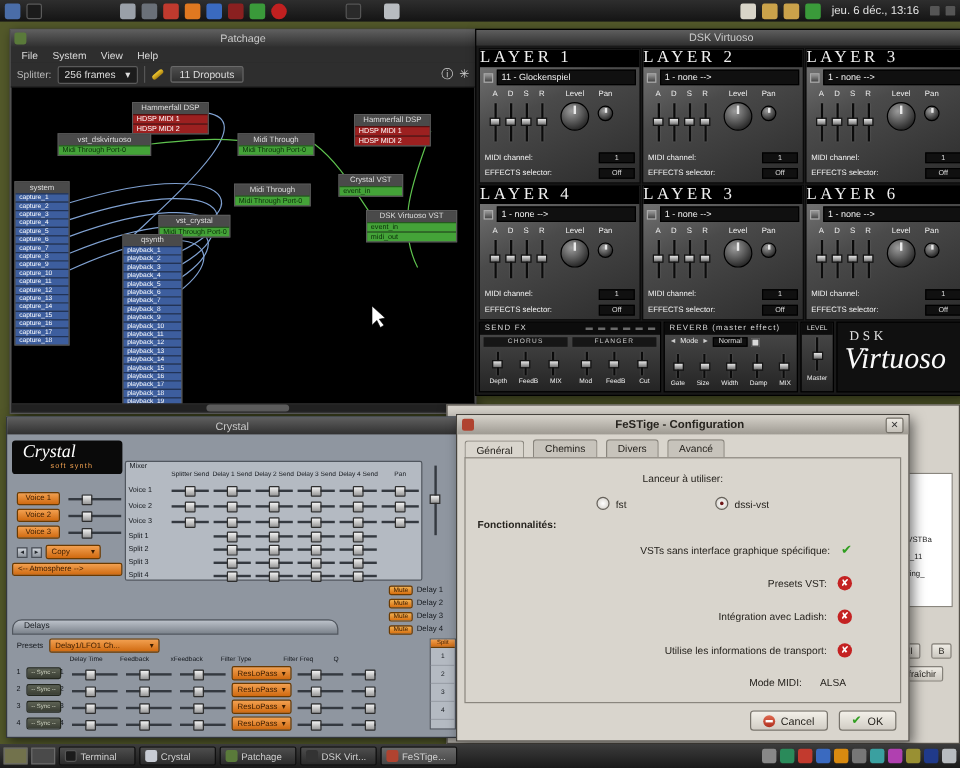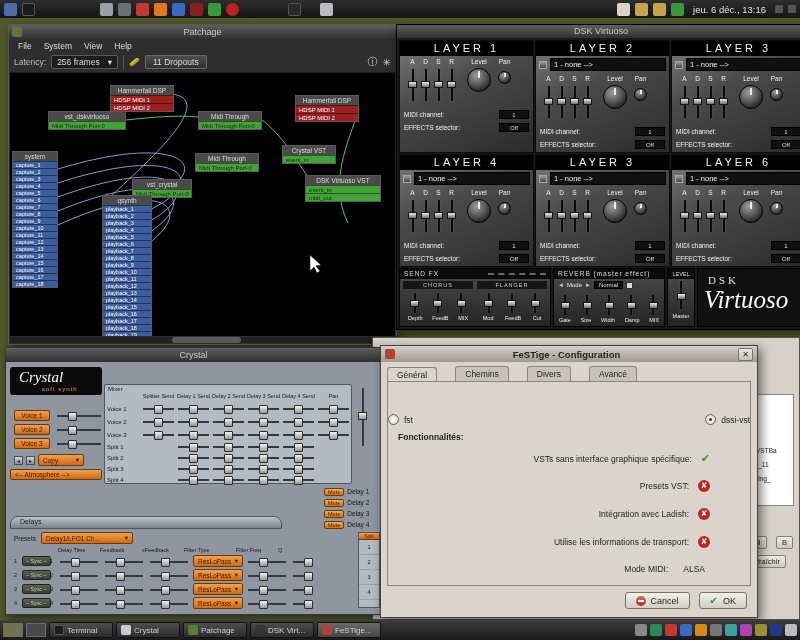--- a/index.html
+++ b/index.html
@@ -43,21 +43,21 @@
   .port{padding:0 3px;height:8px;line-height:8px;white-space:nowrap;overflow:hidden;color:#fff;border-top:1px solid rgba(0,0,0,.45)}
   .port.red{background:#9c2020}
   .port.green{background:#44a338;color:#0a2d08}
   .port.blue{background:#3d5e9e;height:7px;line-height:7px;font-size:5.5px}
   #pwires{position:absolute;left:0;top:0}
 
   
   #virtuoso{left:396px;top:24px;width:410px;height:306px;background:#191919;border:1px solid #000;z-index:12}
   #layers{position:absolute;left:2px;top:15px;display:grid;grid-template-columns:repeat(3,135px);grid-auto-rows:113px;gap:1px}
   .layer{background:linear-gradient(155deg,#7b7b7b,#4a4a4a 40%,#2b2b2b);border:1px solid #0a0a0a;overflow:hidden}
-  .lhead{height:15px;background:#000;color:#f0f0f0;font-family:Liberation Sans, sans-serif;font-size:11px;letter-spacing:3px;text-align:center;line-height:15px}
+  .lhead{height:15px;background:#000;color:#f0f0f0;font-family:Liberation Serif, serif;font-size:14px;letter-spacing:3px;text-align:left;line-height:15px}
   .prow{display:flex;align-items:center;gap:3px;padding:2px 3px}
   .sqbtn{width:8px;height:8px;background:linear-gradient(#999,#444);border:1px solid #aaa;flex:none}
   .pdisp{flex:1;background:#101010;color:#f2f2f2;font-size:7.5px;padding:1px 3px;border:1px solid #000;white-space:nowrap;overflow:hidden}
   .mid{display:flex;height:52px;padding:2px 2px 0 6px}
   .acol{display:flex;flex-direction:column;align-items:center;width:13px}
   .alab{font-size:6.5px;color:#f0f0f0;height:9px}
   .vsl{width:9px;height:36px;position:relative;display:inline-block}
   .vsl::before{content:"";position:absolute;left:50%;top:2px;bottom:2px;width:2px;margin-left:-1px;background:#0b0b0b;box-shadow:0 0 1px #888}
   .vsl::after{content:"";position:absolute;left:0;right:0;top:14px;height:5px;background:linear-gradient(#ececec,#6e6e6e);border:1px solid #151515}
   .vsl.s{height:24px}.vsl.s::after{top:9px}
@@ -149,26 +149,26 @@
   .flist{position:absolute;left:380px;top:56px;width:41px;height:112px;background:#fff;border:1px solid #8a867e;font-size:6.5px;color:#222;overflow:hidden;padding:52px 2px 0 2px}
   .flitem{height:14px;white-space:nowrap}
   .fbtn{position:absolute;background:linear-gradient(#efece5,#ccc8c0);border:1px solid #85817a;border-radius:2px;font-size:7.5px;padding:1px 5px;color:#26231e;white-space:nowrap}
 
   
   #fdlg{left:380px;top:345px;width:378px;height:273px;background:#d9d5cd;border:1px solid #45423c;box-shadow:3px 4px 10px rgba(0,0,0,.55);z-index:30;color:#26231e}
   .gtkbar{height:16px;background:linear-gradient(#d6d2ca,#9e9a92);display:flex;align-items:center;padding:0 4px;gap:4px}
   .ticn{width:10px;height:10px;background:#b04330;border-radius:2px;flex:none}
   .ttl{flex:1;text-align:center;font-weight:bold;font-size:9.5px;color:#26231e}
   .closebox{width:15px;height:13px;background:linear-gradient(#ebe8e1,#c5c1b9);border:1px solid #77736b;border-radius:2px;font-size:8px;line-height:12px;text-align:center;color:#333;flex:none}
-  .gtabs{display:flex;padding:4px 6px 0 6px;gap:18px}
+  .gtabs{display:flex;padding:4px 6px 0 6px;gap:7px}
   .gtab{background:#c7c3bb;border:1px solid #8a867e;border-bottom:none;border-radius:3px 3px 0 0;padding:2px 9px;font-size:8.5px}
   .gtab.active{background:#d9d5cd;position:relative;top:1px}
   .gframe{margin:0 6px;border:1px solid #8a867e;height:205px;position:relative;font-size:8.5px}
   .launcher{position:absolute;left:0;right:0;top:12px;text-align:center}
-  .radios{position:absolute;top:32px;left:0;right:0;display:flex;justify-content:space-between;gap:74px}
+  .radios{position:absolute;top:32px;left:0;right:0;display:flex;justify-content:center;gap:74px}
   .radio{display:flex;align-items:center;gap:5px}
   .rdot{width:11px;height:11px;border-radius:50%;background:radial-gradient(#fff,#cfcbc3);border:1px solid #65615a;position:relative;flex:none}
   .rdot.sel::after{content:"";position:absolute;left:3px;top:3px;right:3px;bottom:3px;border-radius:50%;background:#6e1616}
   .fonc{position:absolute;left:10px;top:50px;font-weight:bold}
   .feat{position:absolute;right:40px;display:flex;align-items:center;gap:9px}
   .ficon{font-size:11px;flex:none}
   .ficon.ok{color:#2f9e1f;font-weight:bold}
   .ficon.bad{color:#fff;background:#c42222;border-radius:50%;width:12px;height:12px;line-height:12px;text-align:center;font-size:8px;font-weight:bold}
   .midival{margin-left:6px}
   .dlgbtns{position:absolute;right:10px;bottom:8px;display:flex;gap:9px}
@@ -208,21 +208,21 @@
     <span class="wicon" style="background:#5a7a3a"></span>
     <span>Patchage</span>
   </div>
   <div id="pmenu">
       <span>File</span>
       <span>System</span>
       <span>View</span>
       <span>Help</span>
     </div>
   <div id="ptoolbar">
-    <span>Latency:</span>
+    <span>Splitter:</span>
     <span class="combo">
         <span>256 frames</span>
         <span>▾</span>
       </span>
     <span class="vsep"></span>
     <span class="wrench"></span>
     <span class="pbtn">11 Dropouts</span>
     <span style="flex:1"></span>
     <span class="ticn2">ⓘ</span>
     <span class="ticn2">✳</span>
@@ -344,20 +344,24 @@
     </div>
 </div>
 
 <div id="virtuoso" class="win">
   <div class="dtitle" style="height:13px;line-height:13px">
     <span>DSK Virtuoso</span>
   </div>
   <div id="layers">
       <div class="layer">
       <div class="lhead">LAYER 1</div>
+      <div class="prow">
+        <span class="sqbtn"></span>
+        <span class="pdisp">11 - Glockenspiel</span>
+      </div>
       <div class="mid">
         <div class="acol">
             <span class="alab">A</span>
             <span class="vsl"></span>
           </div>
         <div class="acol">
             <span class="alab">D</span>
             <span class="vsl"></span>
           </div>
         <div class="acol">
@@ -905,20 +909,21 @@
     <span class="ttl">FeSTige - Configuration</span>
     <span class="closebox">✕</span>
   </div>
   <div class="gtabs">
     <span class="gtab active">Général</span>
     <span class="gtab">Chemins</span>
     <span class="gtab">Divers</span>
     <span class="gtab">Avancé</span>
   </div>
   <div class="gframe">
+    <div class="launcher">Lanceur à utiliser:</div>
     <div class="radios">
       <span class="radio">
           <span class="rdot"></span>
           <span>fst</span>
         </span>
       <span class="radio">
           <span class="rdot sel"></span>
           <span>dssi-vst</span>
         </span>
     </div>

